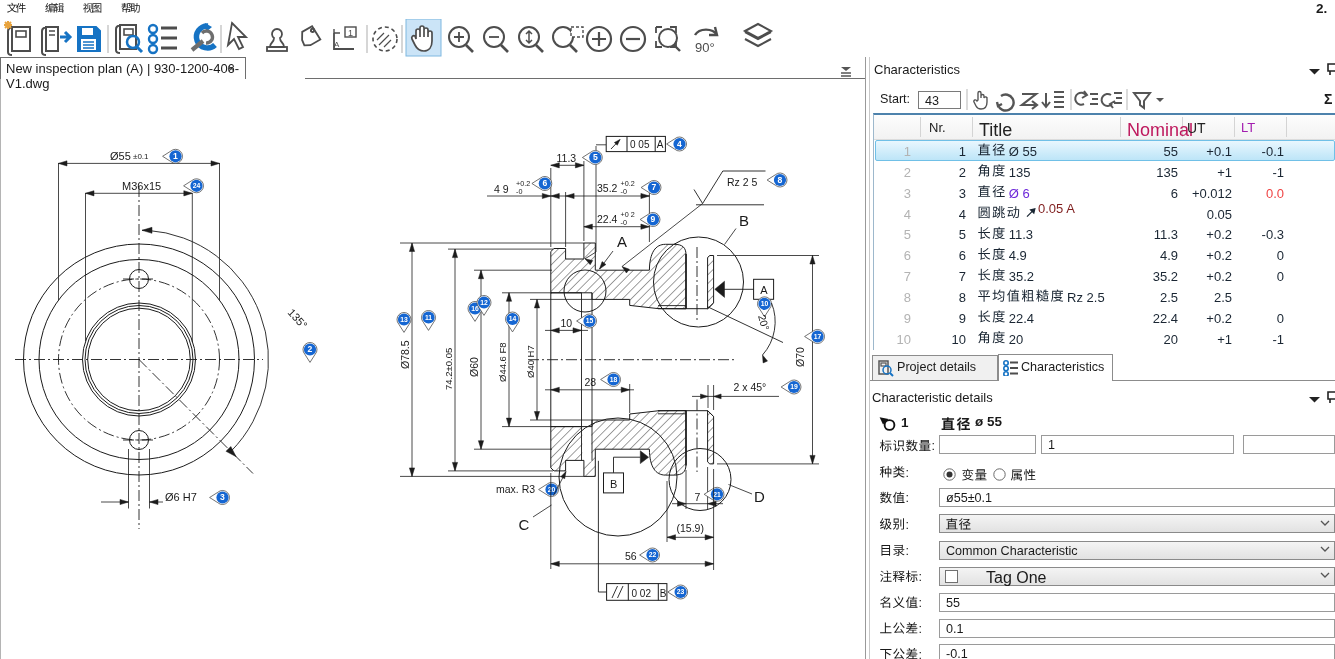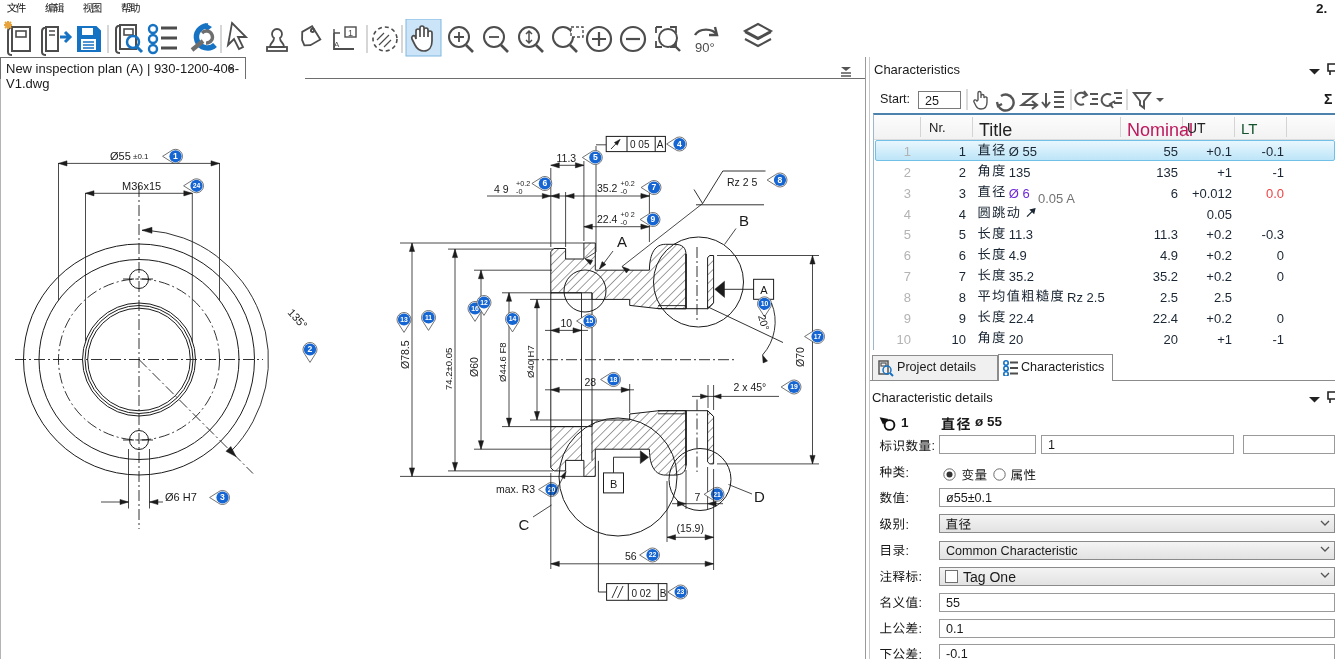--- a/index.html
+++ b/index.html
@@ -422,21 +422,21 @@
 <div class="abs" style="left:870px;top:57px;width:465px;height:602px;background:#fff"></div>
 <div class="tx" style="left:874px;top:62px">Characteristics</div>
 <svg class="abs" style="left:1308px;top:68px" width="14" height="8">
     <path d="M1,1 l5.5,5.5 5.5,-5.5 z" fill="#222"></path>
   </svg>
 <svg class="abs" style="left:1327px;top:62px" width="8" height="14">
     <path d="M1,2 h10 v7 h-10 z M3,9 v4" fill="none" stroke="#222" stroke-width="1.6"></path>
   </svg>
 
 <div class="tx" style="left:880px;top:92px;font-size:12.6px">Start:</div>
-<div class="ibox" style="left:918px;top:90.5px;width:43px;height:18px;border-color:#7a7a7a">25</div>
+<div class="ibox" style="left:918px;top:90.5px;width:43px;height:18px;border-color:#7a7a7a">43</div>
 <svg class="abs" style="left:966px;top:88px" width="220" height="24" fill="none" stroke="#555" stroke-width="2">
   <line x1="1" y1="1" x2="1" y2="22" stroke="#c8c8c8" stroke-width="1.3"></line>
   <path d="M12,12 v-7 a1.5,1.5 0 0 1 3,0 v5 v-2 a1.5,1.5 0 0 1 3,0 v2 a1.5,1.5 0 0 1 3,1 v3 c0,4 -2,7 -6,7 c-3,0 -4,-1 -5,-3 l-2,-4 c-1,-2 2,-3 3,-1 z" stroke-width="1.4"></path>
   <path d="M35,8 a8,8 0 1 1 -3,9 m-1,-3 l1,4 4,-2" stroke-width="2.4"></path>
   <path d="M56,6 h14 l-14,11 h15 m-5,-4 l5,4 -5,4" stroke-width="2.2"></path>
   <path d="M80,5 v13 m-4,-4 l4,5 4,-5 M88,4 h10 M88,9 h10 M88,14 h10 M88,19 h10" stroke-width="2"></path>
   <line x1="105" y1="1" x2="105" y2="22" stroke="#c8c8c8" stroke-width="1.3"></line>
   <path d="M118,16 a6,6 0 1 1 2,-9 m-2,-4 l3,4 -5,3 M124,6 h8 M126,11 h6 M124,16 h8" stroke-width="2"></path>
   <path d="M145,7 a6,6 0 1 0 1,9 m1,4 l-3,-4 5,-3 M148,5 h8 M150,10 h6 M148,15 h8" stroke-width="2"></path>
   <line x1="161" y1="1" x2="161" y2="22" stroke="#c8c8c8" stroke-width="1.3"></line>
@@ -452,21 +452,21 @@
 <div class="abs" style="left:920px;top:117px;width:1px;height:20px;background:#d4d4d4"></div>
 <div class="abs" style="left:972px;top:117px;width:1px;height:20px;background:#d4d4d4"></div>
 <div class="abs" style="left:1120px;top:117px;width:1px;height:20px;background:#d4d4d4"></div>
 <div class="abs" style="left:1182px;top:117px;width:1px;height:20px;background:#d4d4d4"></div>
 <div class="abs" style="left:1234px;top:117px;width:1px;height:20px;background:#d4d4d4"></div>
 <div class="abs" style="left:1286px;top:117px;width:1px;height:20px;background:#d4d4d4"></div>
 <div class="tx" style="left:929px;top:120px;font-size:13px;color:#222">Nr.</div>
 <div class="tx" style="left:979px;top:120px;font-size:18px;color:#222">Title</div>
 <div class="tx" style="left:1127px;top:120px;font-size:18px;color:#be185d">Nominal</div>
 <div class="tx" style="left:1187px;top:120px;font-size:14px;color:#222">UT</div>
-<div class="tx" style="left:1241px;top:120px;font-size:15px;color:#14532d">LT</div>
+<div class="tx" style="left:1241px;top:120px;font-size:13px;color:#a21caf">LT</div>
 
 <div class="abs" style="left:874.5px;top:139.5px;width:460px;height:21px;background:linear-gradient(#e9f7fe,#bde5f8);border:1px solid #70c0e7;border-radius:2px"></div>
 <div class="tx num" style="left:861px;top:144.0px;width:50px;color:#b3b3b3">1</div>
 <div class="tx num" style="left:916px;top:144.0px;width:50px;color:#1a2633">1</div>
 <div class="tx" style="left:1008.7px;top:144.0px;color:#1a2633"> Ø 55</div>
 <div class="tx num" style="left:1108px;top:144.0px;width:70px;color:#1a2633">55</div>
 <div class="tx num" style="left:1162px;top:144.0px;width:70px;color:#1a2633">+0.1</div>
 <div class="tx num" style="left:1214px;top:144.0px;width:70px;color:#1a2633">-0.1</div>
 <div class="tx num" style="left:861px;top:164.8px;width:50px;color:#b3b3b3">2</div>
 <div class="tx num" style="left:916px;top:164.8px;width:50px;color:#1a2633">2</div>
@@ -512,21 +512,21 @@
 <div class="tx" style="left:1008.7px;top:310.8px;color:#1a2633"> 22.4</div>
 <div class="tx num" style="left:1108px;top:310.8px;width:70px;color:#1a2633">22.4</div>
 <div class="tx num" style="left:1162px;top:310.8px;width:70px;color:#1a2633">+0.2</div>
 <div class="tx num" style="left:1214px;top:310.8px;width:70px;color:#1a2633">0</div>
 <div class="tx num" style="left:861px;top:331.6px;width:50px;color:#b3b3b3">10</div>
 <div class="tx num" style="left:916px;top:331.6px;width:50px;color:#1a2633">10</div>
 <div class="tx" style="left:1008.7px;top:331.6px;color:#1a2633"> 20</div>
 <div class="tx num" style="left:1108px;top:331.6px;width:70px;color:#1a2633">20</div>
 <div class="tx num" style="left:1162px;top:331.6px;width:70px;color:#1a2633">+1</div>
 <div class="tx num" style="left:1214px;top:331.6px;width:70px;color:#1a2633">-1</div>
-<div class="tx" style="left:1038px;top:191px;color:#737373">0.05 A</div>
+<div class="tx" style="left:1038px;top:201px;color:#7f1d1d">0.05 A</div>
 
 <div class="abs" style="left:870px;top:380px;width:465px;height:1px;background:#8c8c8c"></div>
 <div class="abs" style="left:872px;top:355px;width:126px;height:26px;background:#f0f0f0;border:1px solid #8c8c8c"></div>
 <div class="abs" style="left:998px;top:354px;width:115px;height:27px;background:#fff;border:1px solid #8c8c8c;border-bottom:none"></div>
 <svg class="abs" style="left:877px;top:360px" width="17" height="17" fill="none" stroke="#3a6ea5" stroke-width="1.5">
  <path d="M2,1 v13 h9 v-13 z" stroke="#555"></path>
     <rect x="4" y="3" width="5" height="3" stroke="#555" stroke-width="1.2"></rect>
  <circle cx="10" cy="10" r="4" stroke="#1673c4"></circle>
     <line x1="13" y1="13" x2="16" y2="16" stroke="#1673c4" stroke-width="2"></line>
 </svg>
@@ -568,21 +568,21 @@
   </svg>
 <svg class="abs" style="left:993px;top:468px" width="14" height="14">
     <circle cx="6.5" cy="6.5" r="5.7" fill="#fff" stroke="#6a6a6a"></circle>
   </svg>
 
 <div class="ibox" style="left:939px;top:487.6px;width:396px;height:19px">ø55±0.1</div>
 <div class="combo" style="left:939px;top:514.4px;width:396px;height:19px"></div>
 <div class="combo" style="left:939px;top:540.6px;width:396px;height:19px">Common Characteristic</div>
 <div class="combo" style="left:939px;top:566.9px;width:396px;height:19px"></div>
 <div class="abs" style="left:945px;top:569.5px;width:13px;height:13px;background:#fff;border:1px solid #707070"></div>
-<div class="tx" style="left:963px;top:569px;font-size:14px">Tag One</div>
+<div class="tx" style="left:986px;top:569px;font-size:16px">Tag One</div>
 <div class="ibox" style="left:939px;top:592.8px;width:396px;height:19px">55</div>
 <div class="ibox" style="left:939px;top:618.6px;width:396px;height:19px">0.1</div>
 <div class="ibox" style="left:939px;top:644.4px;width:396px;height:19px">-0.1</div>
 <svg class="abs" style="left:1320px;top:520px" width="10" height="7">
     <path d="M1,1 l4,4 4,-4" fill="none" stroke="#555" stroke-width="1.3"></path>
   </svg>
 <svg class="abs" style="left:1320px;top:546px" width="10" height="7">
     <path d="M1,1 l4,4 4,-4" fill="none" stroke="#555" stroke-width="1.3"></path>
   </svg>
 <svg class="abs" style="left:1320px;top:572px" width="10" height="7">

